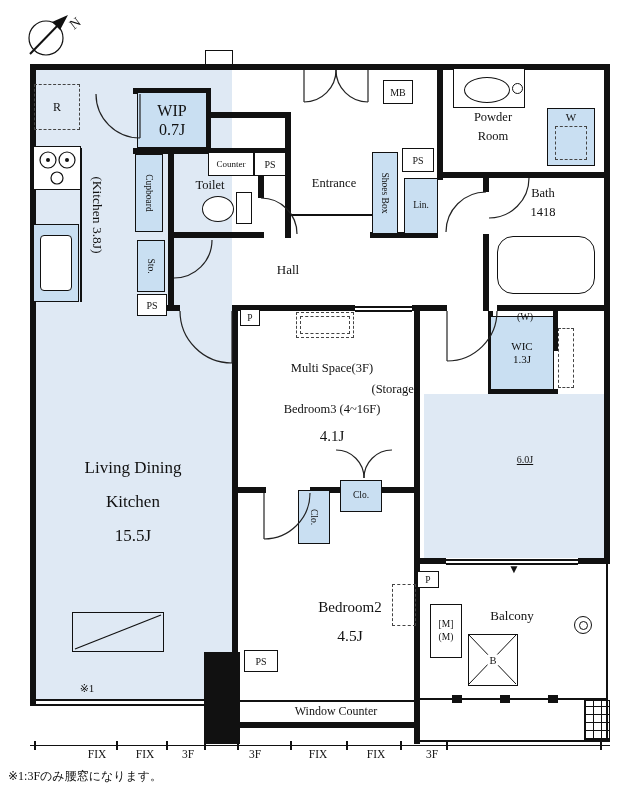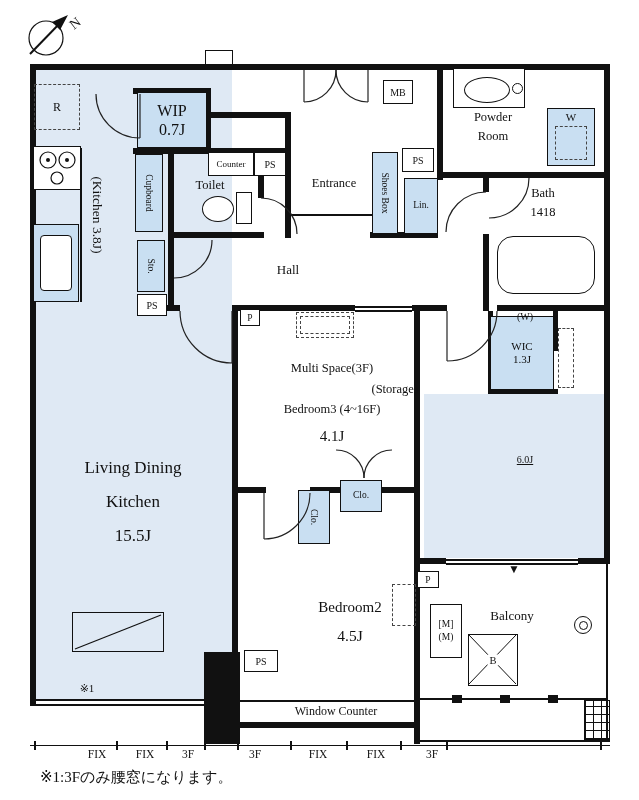--- a/index.html
+++ b/index.html
@@ -248,21 +248,21 @@
   <div class="rl" style="left:70px;top:682px;width:34px;font-size:11px;">※1</div>
 
   <div class="rl" style="left:75px;top:748px;width:44px;font-size:11.5px;">FIX</div>
   <div class="rl" style="left:123px;top:748px;width:44px;font-size:11.5px;">FIX</div>
   <div class="rl" style="left:175px;top:748px;width:26px;font-size:11.5px;">3F</div>
   <div class="rl" style="left:242px;top:748px;width:26px;font-size:11.5px;">3F</div>
   <div class="rl" style="left:296px;top:748px;width:44px;font-size:11.5px;">FIX</div>
   <div class="rl" style="left:354px;top:748px;width:44px;font-size:11.5px;">FIX</div>
   <div class="rl" style="left:419px;top:748px;width:26px;font-size:11.5px;">3F</div>
 
-  <div class="rl" style="left:8px;top:768px;width:420px;font-size:15px;text-align:left;margin-left:32px;">※1:3Fのみ腰窓になります。</div>
+  <div class="rl" style="left:8px;top:768px;width:420px;font-size:12px;text-align:left;">※1:3Fのみ腰窓になります。</div>
 
   <svg style="position:absolute;left:20px;top:8px;z-index:5;" width="72" height="54" viewBox="0 0 72 54">
     <circle cx="26" cy="30" r="17" fill="none" stroke="#111" stroke-width="1.2"></circle>
     <line x1="10" y1="46" x2="42" y2="13" stroke="#111" stroke-width="2"></line>
     <polygon points="48,7 32,14 40,22" fill="#111"></polygon>
     <text x="50" y="22" font-size="14" transform="rotate(-38 52 16)" fill="#111" font-family="Liberation Serif, serif">N</text>
   </svg>
 
 </div>
 

